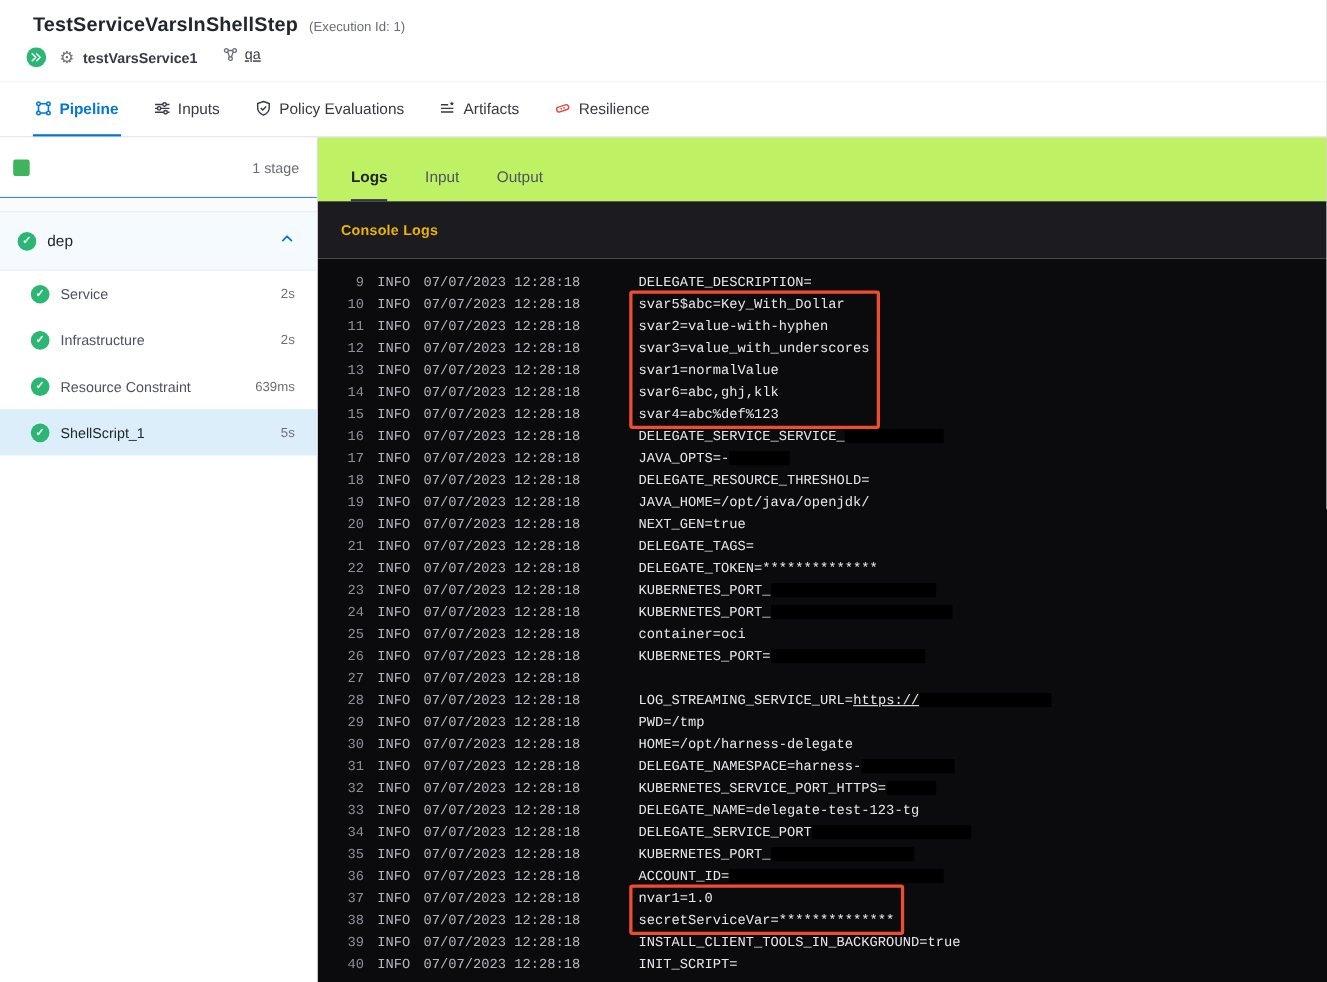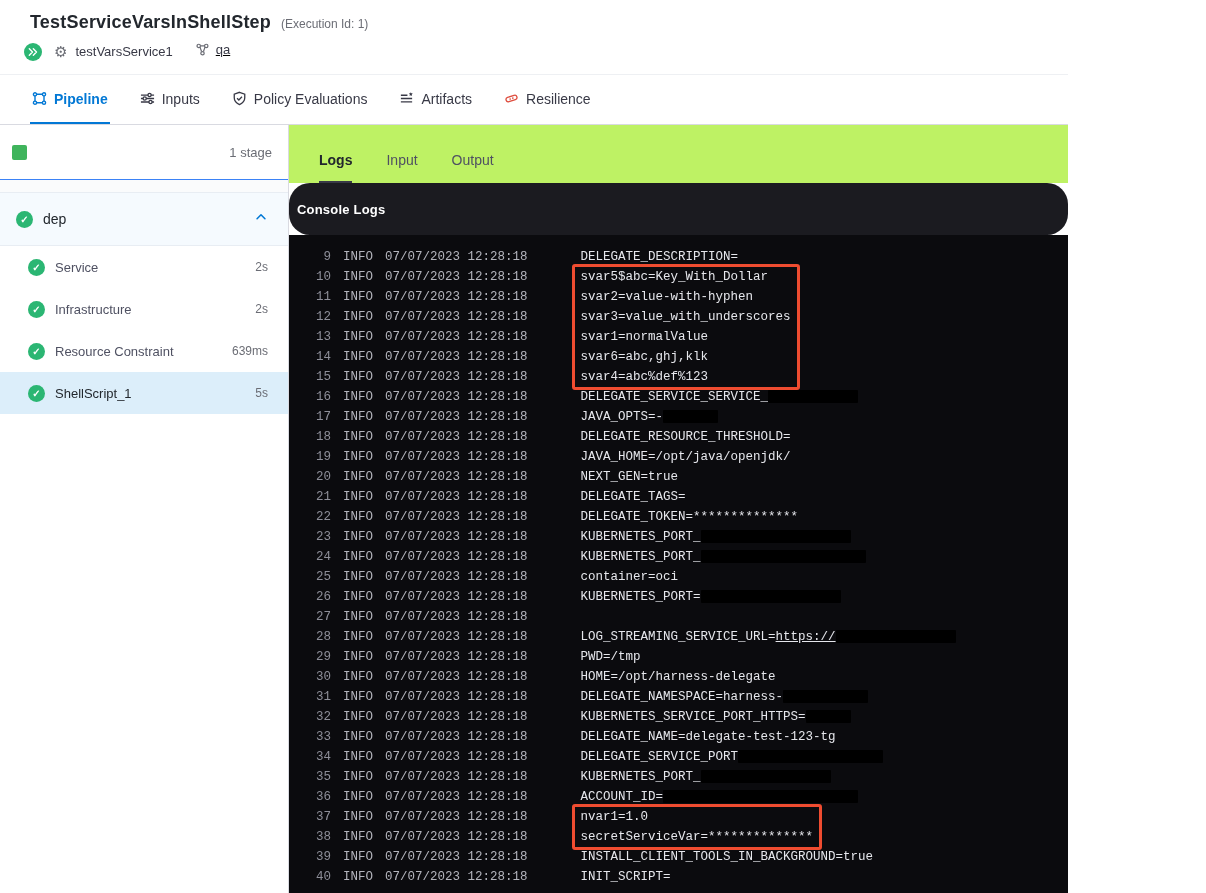--- a/index.html
+++ b/index.html
@@ -1,28 +1,28 @@
 <!DOCTYPE html>
 <html><head>
 <meta charset="utf-8">
 <style>
   * { margin:0; padding:0; box-sizing:border-box; }
   html,body { width:1206px; height:893px; overflow:hidden; background:#fff;
               font-family:"Liberation Sans", sans-serif; }
-  .app { width:1068px; height:893px; display:flex; flex-direction:column; }
+  .app { width:1206px; height:893px; display:flex; flex-direction:column; }
 
   
   .header { height:75px; background:#fff; padding:12px 0 0 30px; border-bottom:1px solid #eef0f3; flex:none; }
   .header-top { display:flex; align-items:baseline; gap:10px; }
   .page-title { font-size:18px; font-weight:700; color:#22272d; letter-spacing:.2px; }
   .exec-id { font-size:12px; color:#6b6d75; }
   .header-sub { display:flex; align-items:center; margin-top:9px; margin-left:-6px; gap:8px; }
   .status-circle { width:18px; height:18px; display:inline-flex; }
   .gear-glyph { font-size:15px; color:#6b6d75; line-height:1; margin-left:4px; }
-  .svc-name { font-size:13px; color:#383946; }
+  .svc-name { font-size:13px; color:#383946;font-weight:bold; }
   .env-group { display:flex; align-items:flex-start; gap:6px; margin-left:14px;text-decoration:underline; }
   .env-name { font-size:13px; color:#383946; }
 
   
   .tabbar { height:50px; background:#fff; border-bottom:1px solid #d9dae1; display:flex; gap:28px;
             padding-left:30px; flex:none; }
   .tab { display:flex; align-items:center; gap:7px; font-size:14px; color:#383946; cursor:pointer;
          border-bottom:2px solid transparent; padding:0 2px; }
   .tab svg { display:block; }
   .tab.active { color:#0278d5; border-bottom-color:#0278d5; font-weight:600; }
@@ -49,21 +49,21 @@
   .step-row.selected .step-label { color:#22272d; }
   .step-duration { font-size:12px; color:#6b6d75; }
 
   
   .main { flex:1; min-width:0; display:flex; flex-direction:column; }
   .console-tabs { height:58px; flex:none; background:#bef264; display:flex; align-items:flex-end; gap:34px;
                   padding-left:30px; }
   .console-tab { font-size:14px; color:#4f5162; padding-bottom:13px; border-bottom:2px solid transparent; cursor:pointer; }
   .console-tab.active { color:#22272d; font-weight:700; border-bottom-color:#383946; }
   .console-header { height:52px; flex:none; background:#1b1b20; display:flex; align-items:center;
-                    padding-left:8px; color:#ffffff; font-size:13px; font-weight:700; letter-spacing:.2px;border-radius:21px; }
+                    padding-left:21px; color:#eab308; font-size:13px; font-weight:700; letter-spacing:.2px; }
   .log-panel { flex:1; background:#0b0b0e; position:relative; overflow:hidden;
                padding:12px 0 0 20px; font-family:"Liberation Mono","DejaVu Sans Mono",monospace; }
   .log-line { height:20px; line-height:20px; display:flex; font-size:12.5px; white-space:pre; }
   .log-num   { width:22px; flex:none; text-align:right; color:#8e8f99; }
   .log-level { width:34px; flex:none; margin-left:12px; color:#b4b5bd; }
   .log-ts    { flex:none; margin-left:8px; color:#b4b5bd; }
   .log-msg   { margin-left:53px; color:#e6e7ec; }
   .redact { display:inline-block; height:13px; background:#000; border-radius:1px; vertical-align:middle; }
   .log-link { text-decoration:underline; color:#e6e7ec; }
   .highlight-box { position:absolute; border:3px solid #ef4c30; border-radius:3px; pointer-events:none; }

